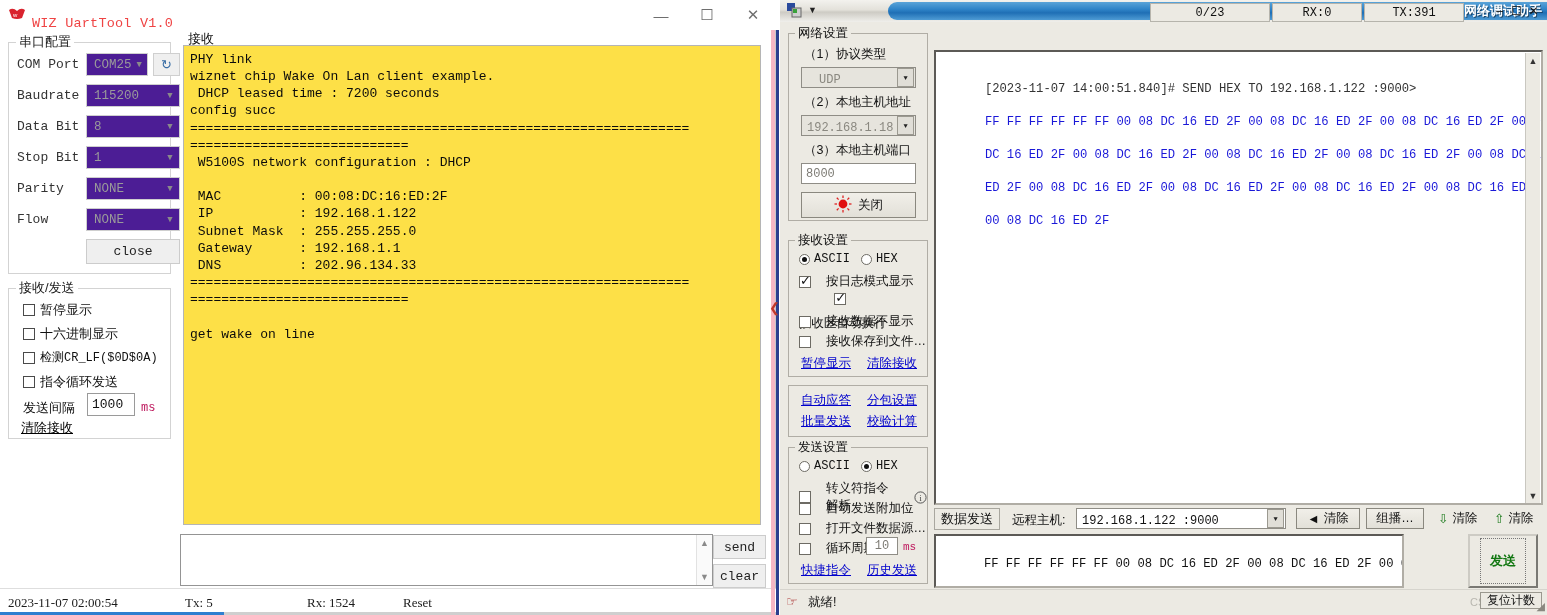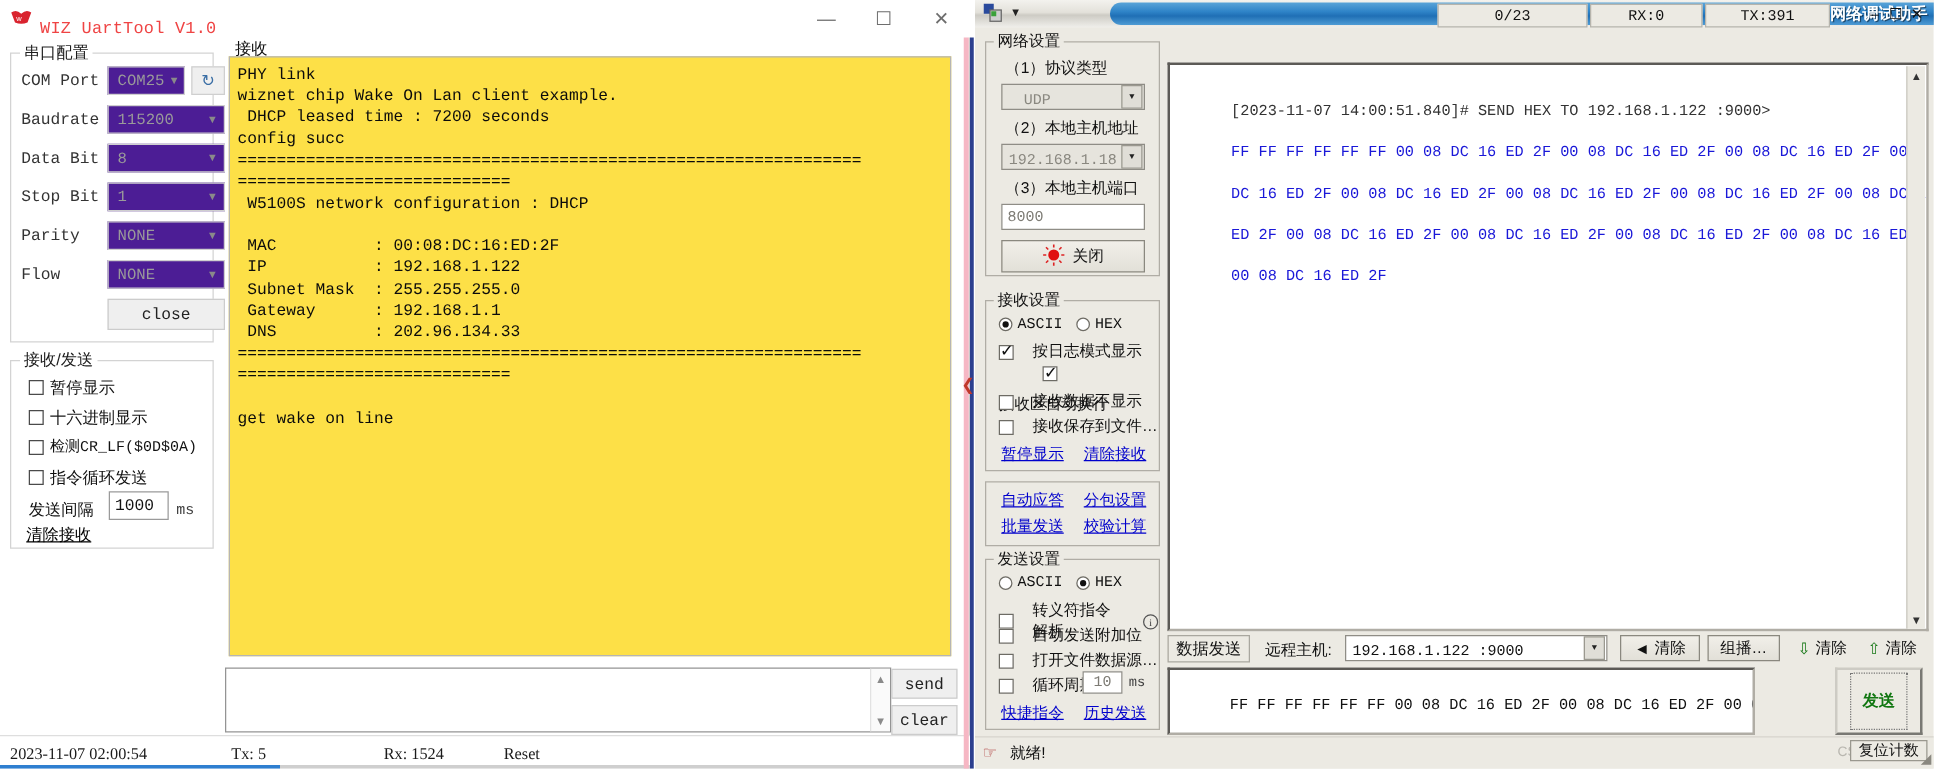--- a/index.html
+++ b/index.html
@@ -96,21 +96,21 @@
     text-decoration: underline;
     font-family: "Liberation Sans", sans-serif;
   }
   .txtin {
     position: absolute; border: 1px solid #9a9a9a; background: #fff;
     font-family: "Liberation Mono", monospace; font-size: 13px;
     color: #111; display: flex; align-items: center; padding-left: 4px;
   }
   .mono-unit {
     position: absolute; font-family: "Liberation Mono", monospace;
-    font-size: 12px; color: #404040;
+    font-size: 12px; color: #be185d;
   }
 
   
   #recv-legend {
     position: absolute; left: 188px; top: 30px;
     font-size: 13px; color: #111;
   }
   #recv-box {
     position: absolute; left: 183px; top: 45px;
     width: 578px; height: 480px;

